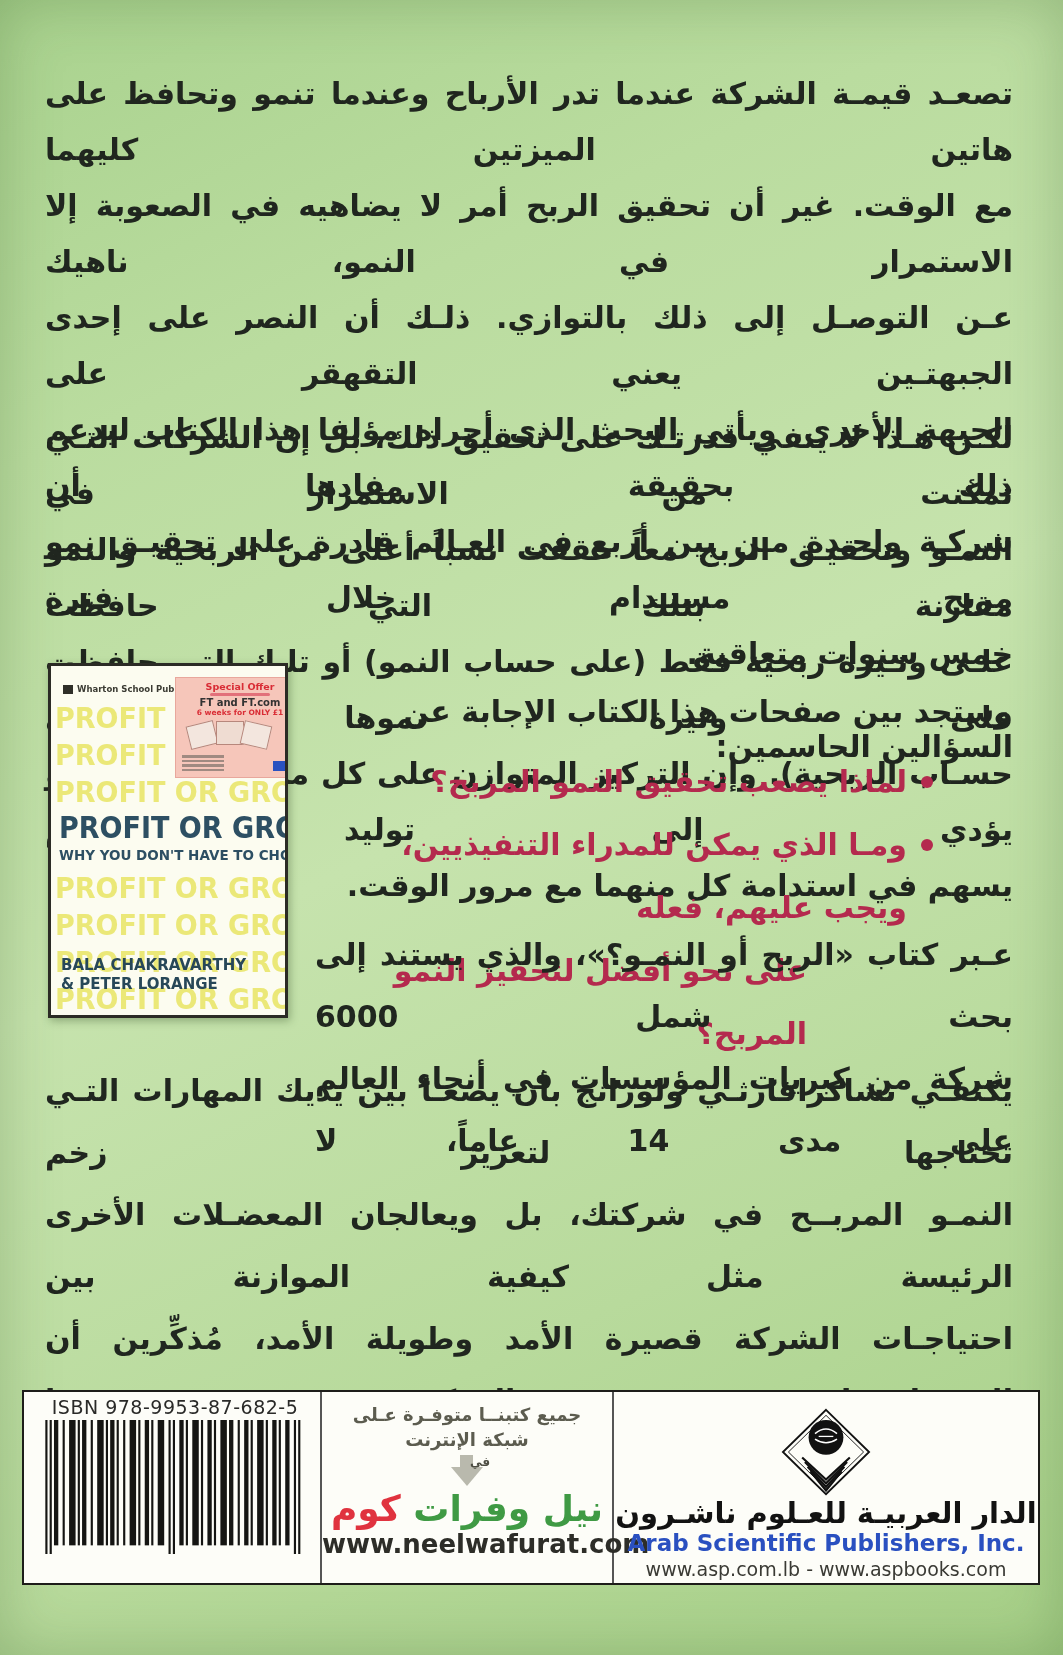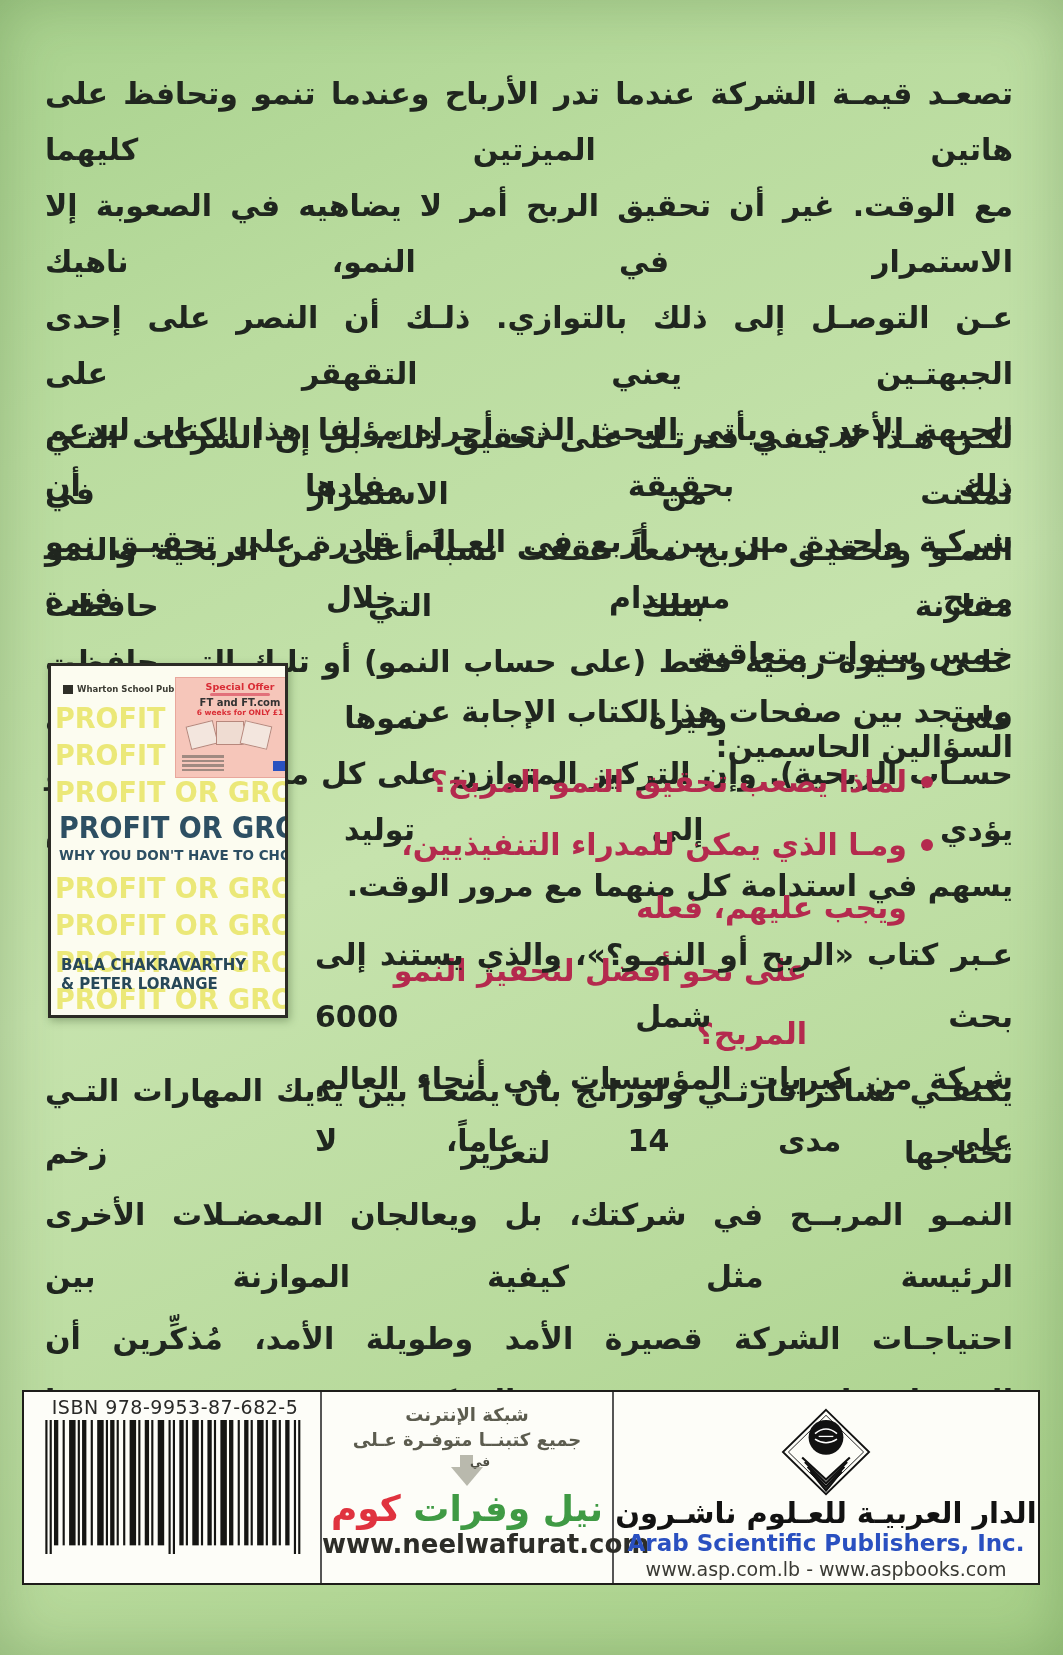--- a/index.html
+++ b/index.html
@@ -207,22 +207,22 @@
             <rect x="210" y="0" width="4" height="116"></rect>
           <rect x="216" y="0" width="2" height="116"></rect>
             <rect x="222" y="0" width="4" height="116"></rect>
           <rect x="230" y="0" width="2" height="124"></rect>
             <rect x="234" y="0" width="2" height="124"></rect>
         </g>
       </svg>
     </div>
 
     <div class="fsec fmid">
+      <div class="mid1 ar">جميع كتبنــا متوفـرة عـلى</div>
       <div class="mid1 ar">شبكة الإنترنت</div>
-      <div class="mid1 ar">جميع كتبنــا متوفـرة عـلى</div>
       <div class="arrowwrap">
         <div class="arr-stem"></div>
         <div class="arr-head"></div>
         <div class="fiword ar">في</div>
       </div>
       <div class="nwflogo ar">
         <span class="nwf-green">نيل وفرات</span>
         <span> </span>
         <span class="nwf-red">كوم</span>
       </div>

